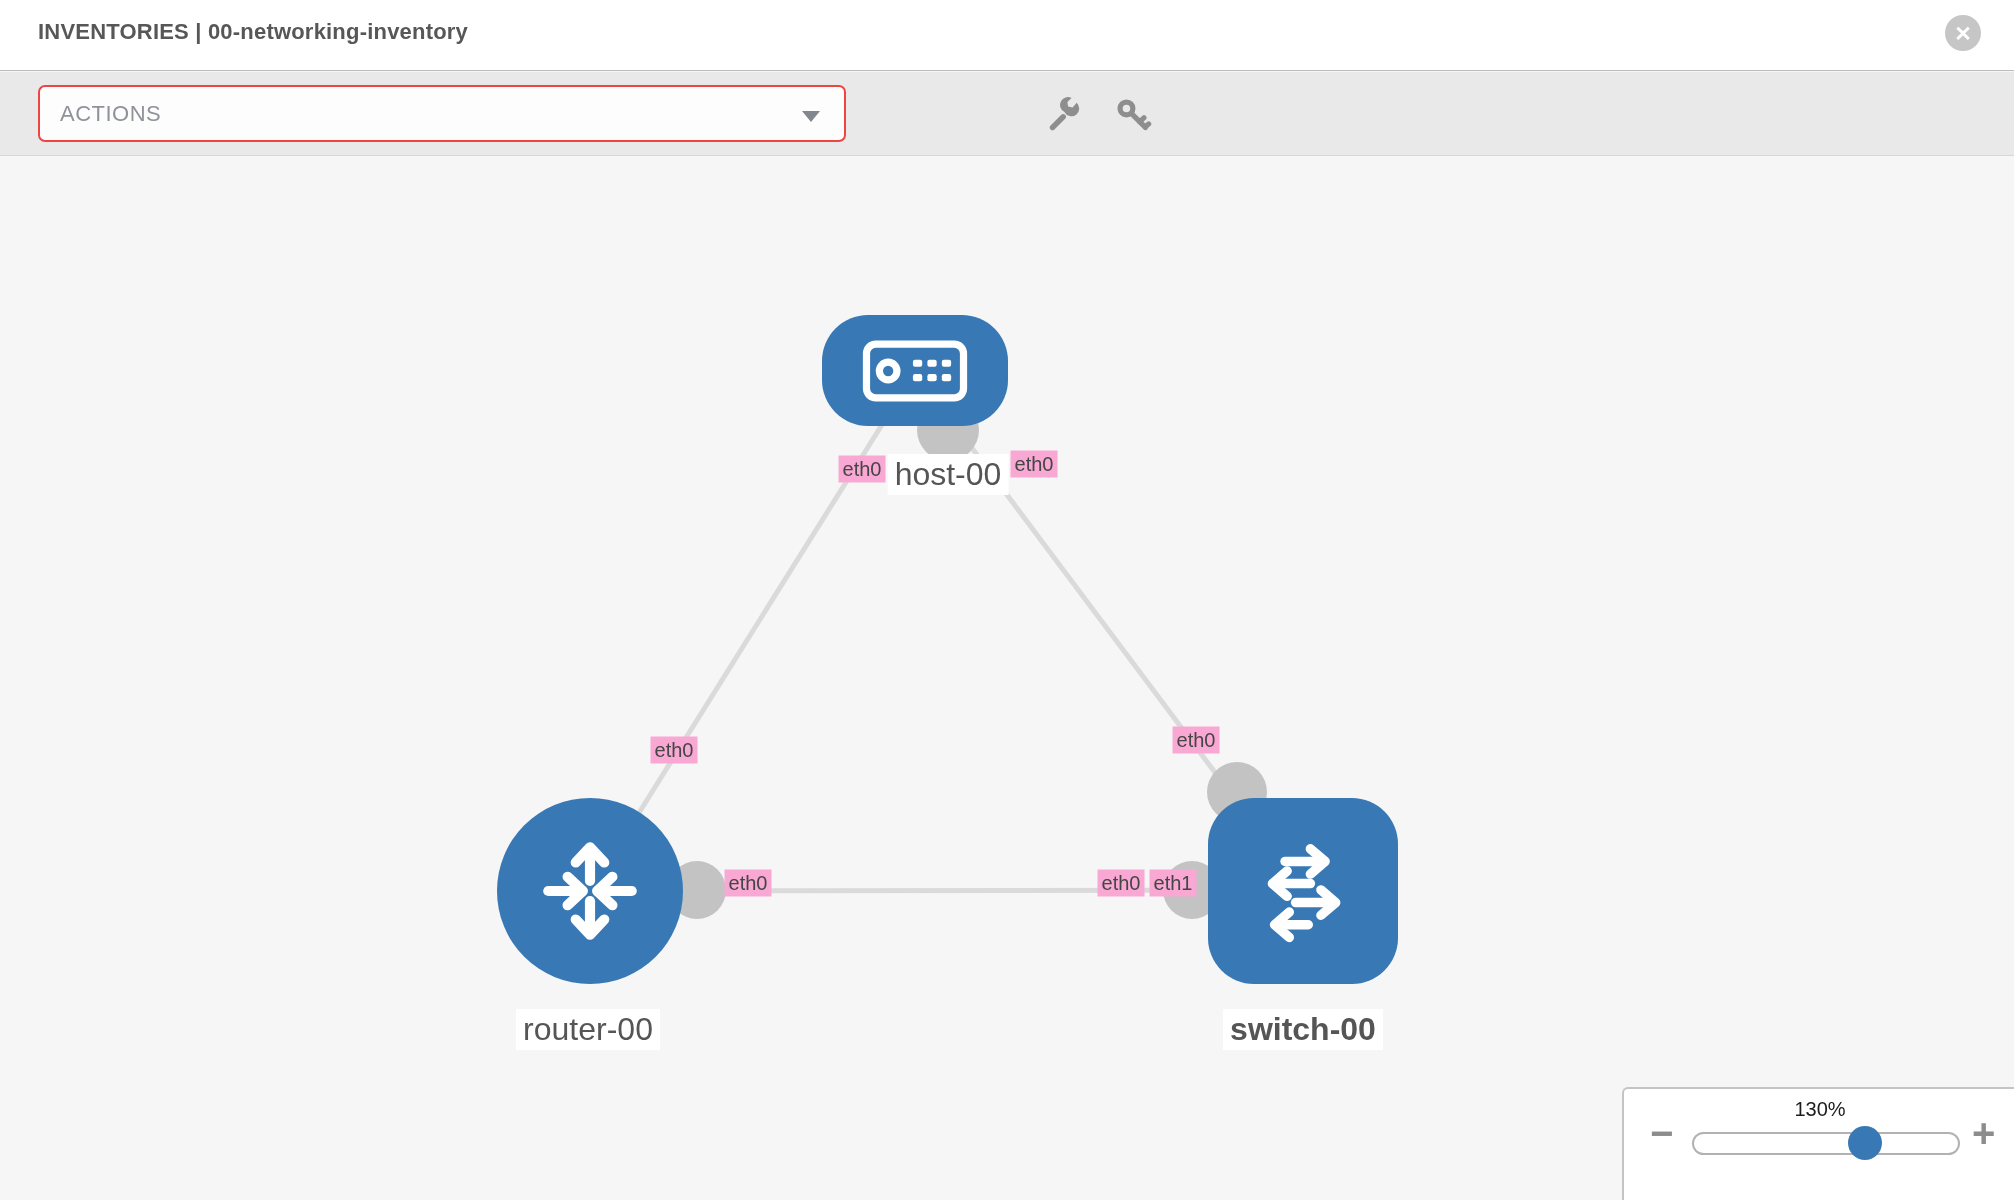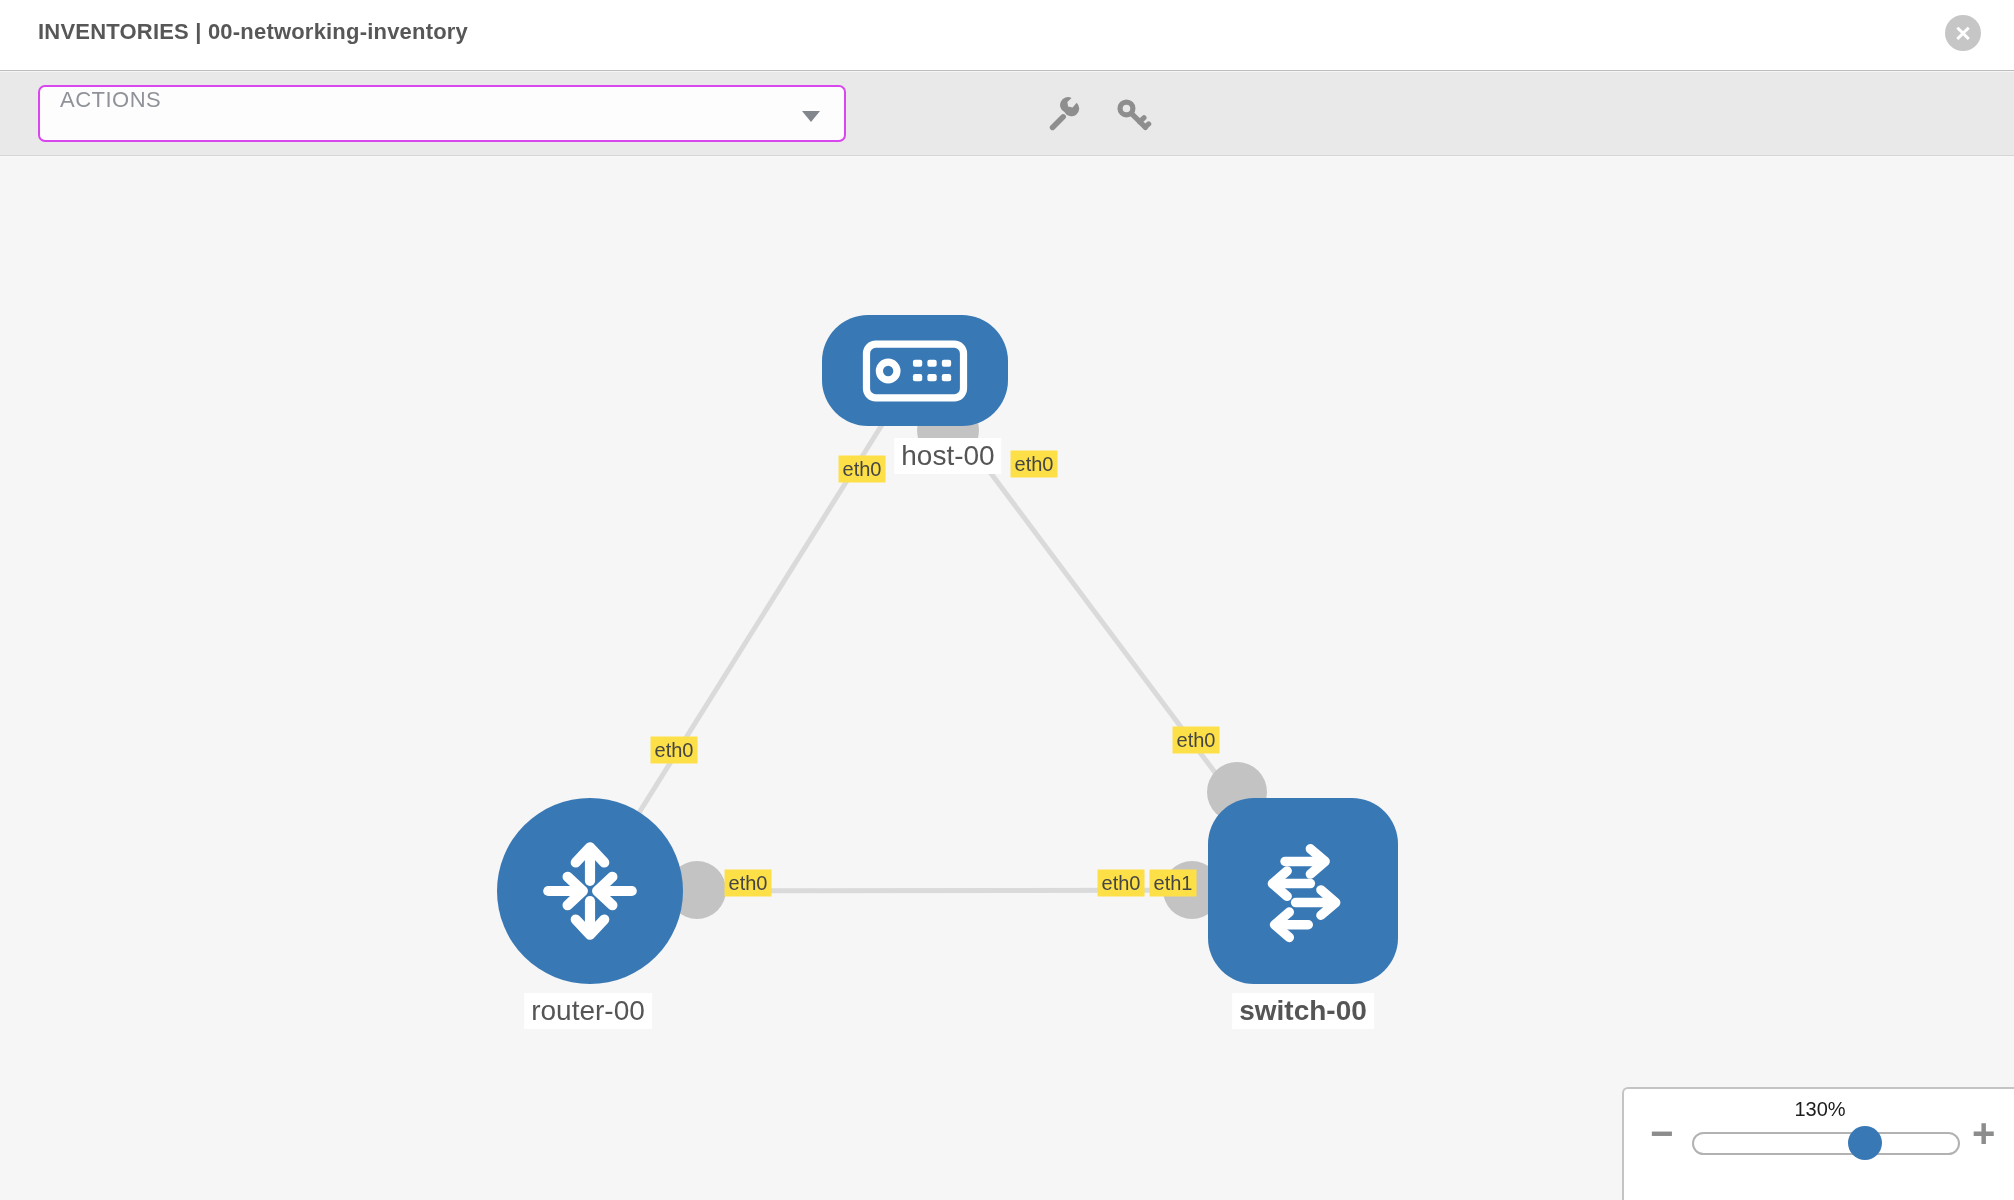--- a/index.html
+++ b/index.html
@@ -13,22 +13,22 @@
     font-weight:700; color:#575757; letter-spacing:.2px; }
   .close-btn { position:absolute; left:1945px; top:15px; width:36px; height:36px;
     border-radius:50%; background:#c6c6c6; cursor:pointer;
     display:flex; align-items:center; justify-content:center; }
   .close-btn span { color:#ffffff; font-size:21px; font-weight:700; line-height:1; }
 
   
   .toolbar { position:absolute; left:0; top:72px; width:2014px; height:84px;
     background:#e9e9e9; border-bottom:1px solid #d6d6d6; }
   .combo { position:absolute; top:13px; height:57px; background:#fdfdfd;
-    border:2px solid #d946ef; border-radius:7px; display:flex;
-    align-items:flex-start; cursor:pointer; }
+    border:2px solid #ef4444; border-radius:7px; display:flex;
+    align-items:center; cursor:pointer; }
   .combo-actions { left:38px; width:808px; }
   .combo-search { left:1183px; width:797px; }
   .combo-text { padding-left:20px; font-size:22px; color:#8f9399; letter-spacing:.5px; }
   .caret { position:absolute; right:24px; top:24px; width:0; height:0;
     border-left:9px solid transparent; border-right:9px solid transparent;
     border-top:11px solid #82868d; }
   .tool-btn { position:absolute; top:24px; width:38px; height:38px; cursor:pointer; }
   .tool-wrench { left:1046px; }
   .tool-key { left:1114px; }
 
@@ -37,22 +37,22 @@
     background:#f6f6f6; }
   svg.wires { position:absolute; left:0; top:0; }
 
   .node { position:absolute; display:flex; align-items:center; justify-content:center;
     background:#3878b4; cursor:pointer; }
   .node-host   { left:822px; top:315px; width:186px; height:111px; border-radius:46px; }
   .node-router { left:497px; top:798px; width:186px; height:186px; border-radius:50%; }
   .node-switch { left:1208px; top:798px; width:190px; height:186px; border-radius:46px; }
 
   .node-label { position:absolute; transform:translateX(-50%); background:#ffffff;
-    color:#555555; font-size:28px; padding:2px 7px; white-space:nowrap; }
-  .if-label { position:absolute; transform:translate(-50%,-50%); background:#fde047;
+    color:#555555; font-size:32px; padding:2px 7px; white-space:nowrap;margin-top:16px; }
+  .if-label { position:absolute; transform:translate(-50%,-50%); background:#f9a8d4;
     color:#454545; font-size:20px; padding:2px 4px; white-space:nowrap; }
 
   
   .zoom-panel { position:absolute; left:1622px; top:1087px; width:460px; height:113px;
     background:#ffffff; border-left:2px solid #c4c4c4; border-top:2px solid #c4c4c4;
     border-top-left-radius:6px; }
   .zoom-level { position:absolute; left:0; top:9px; width:392px; text-align:center;
     font-size:20px; color:#1c1c1c; }
   .zoom-minus, .zoom-plus { position:absolute; top:24px; font-size:40px; font-weight:700;
     color:#8c8c8c; cursor:pointer; line-height:40px; }

